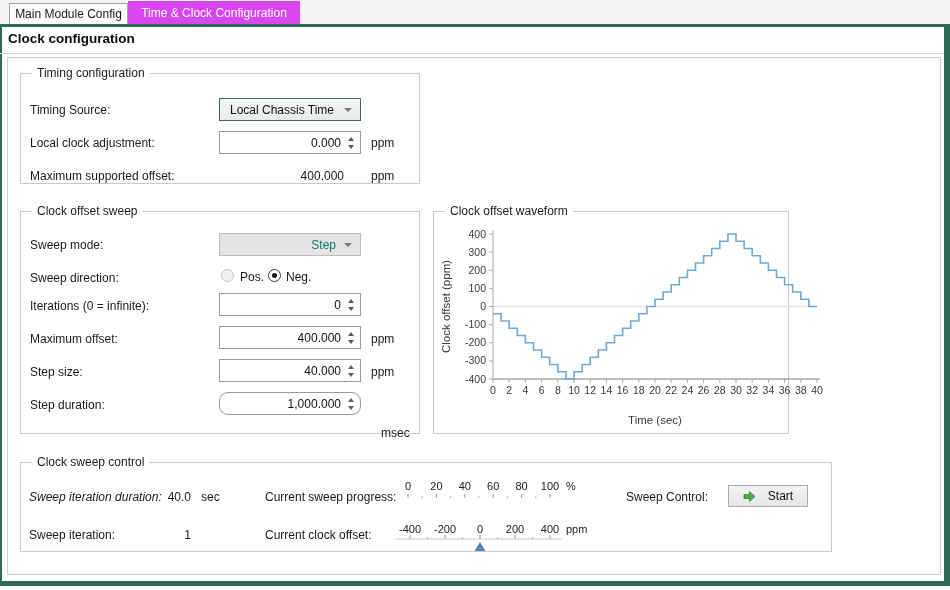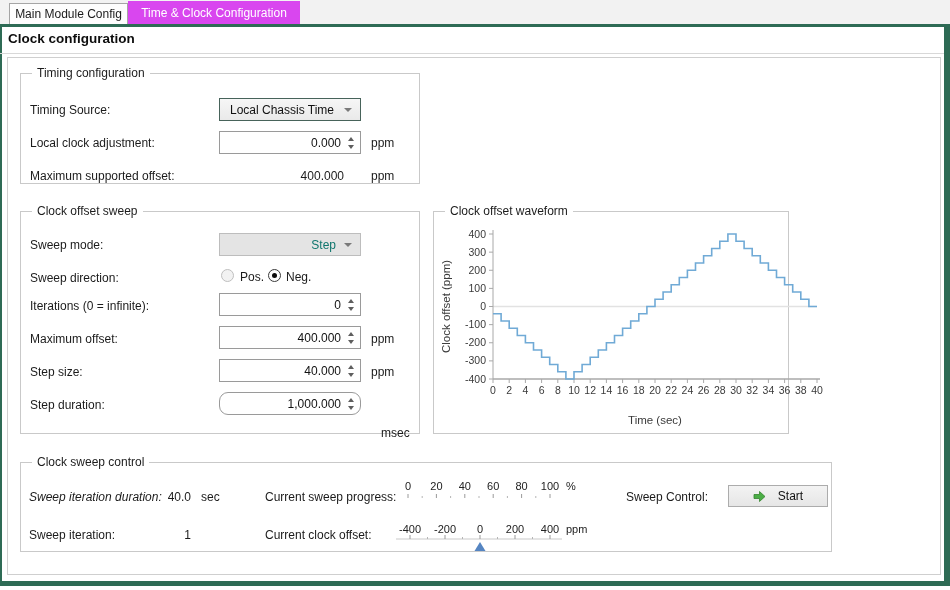--- a/index.html
+++ b/index.html
@@ -48,21 +48,21 @@
   .arr-dn { width:0; height:0; border-left:3.5px solid transparent; border-right:3.5px solid transparent; border-top:4px solid #5e5e5e; }
 
   
   .radio { position:absolute; width:13px; height:13px; border-radius:50%;
     border:1px solid #bfbfbf; background:#f2f2f2; }
   .radio.checked { border-color:#3a3a3a; background:#fff; }
   .radio.checked::after { content:""; position:absolute; left:3px; top:3px; width:5px; height:5px;
     border-radius:50%; background:#0c0c0c; }
 
   
-  .start-btn { position:absolute; left:707px; top:22px; width:100px; height:22px;
+  .start-btn { position:absolute; left:707px; top:22px; width:80px; height:22px;
     background:linear-gradient(#f3f3f3,#e6e6e6); border:1px solid #acacac;
     display:flex; align-items:center; justify-content:center; gap:12px;
     font-family:inherit; font-size:12px; color:#111; cursor:default; }
 
   svg text { font-family:"Liberation Sans","DejaVu Sans",sans-serif; }
 </style>
 </head>
 <body>
 
 <div class="tabbar">

